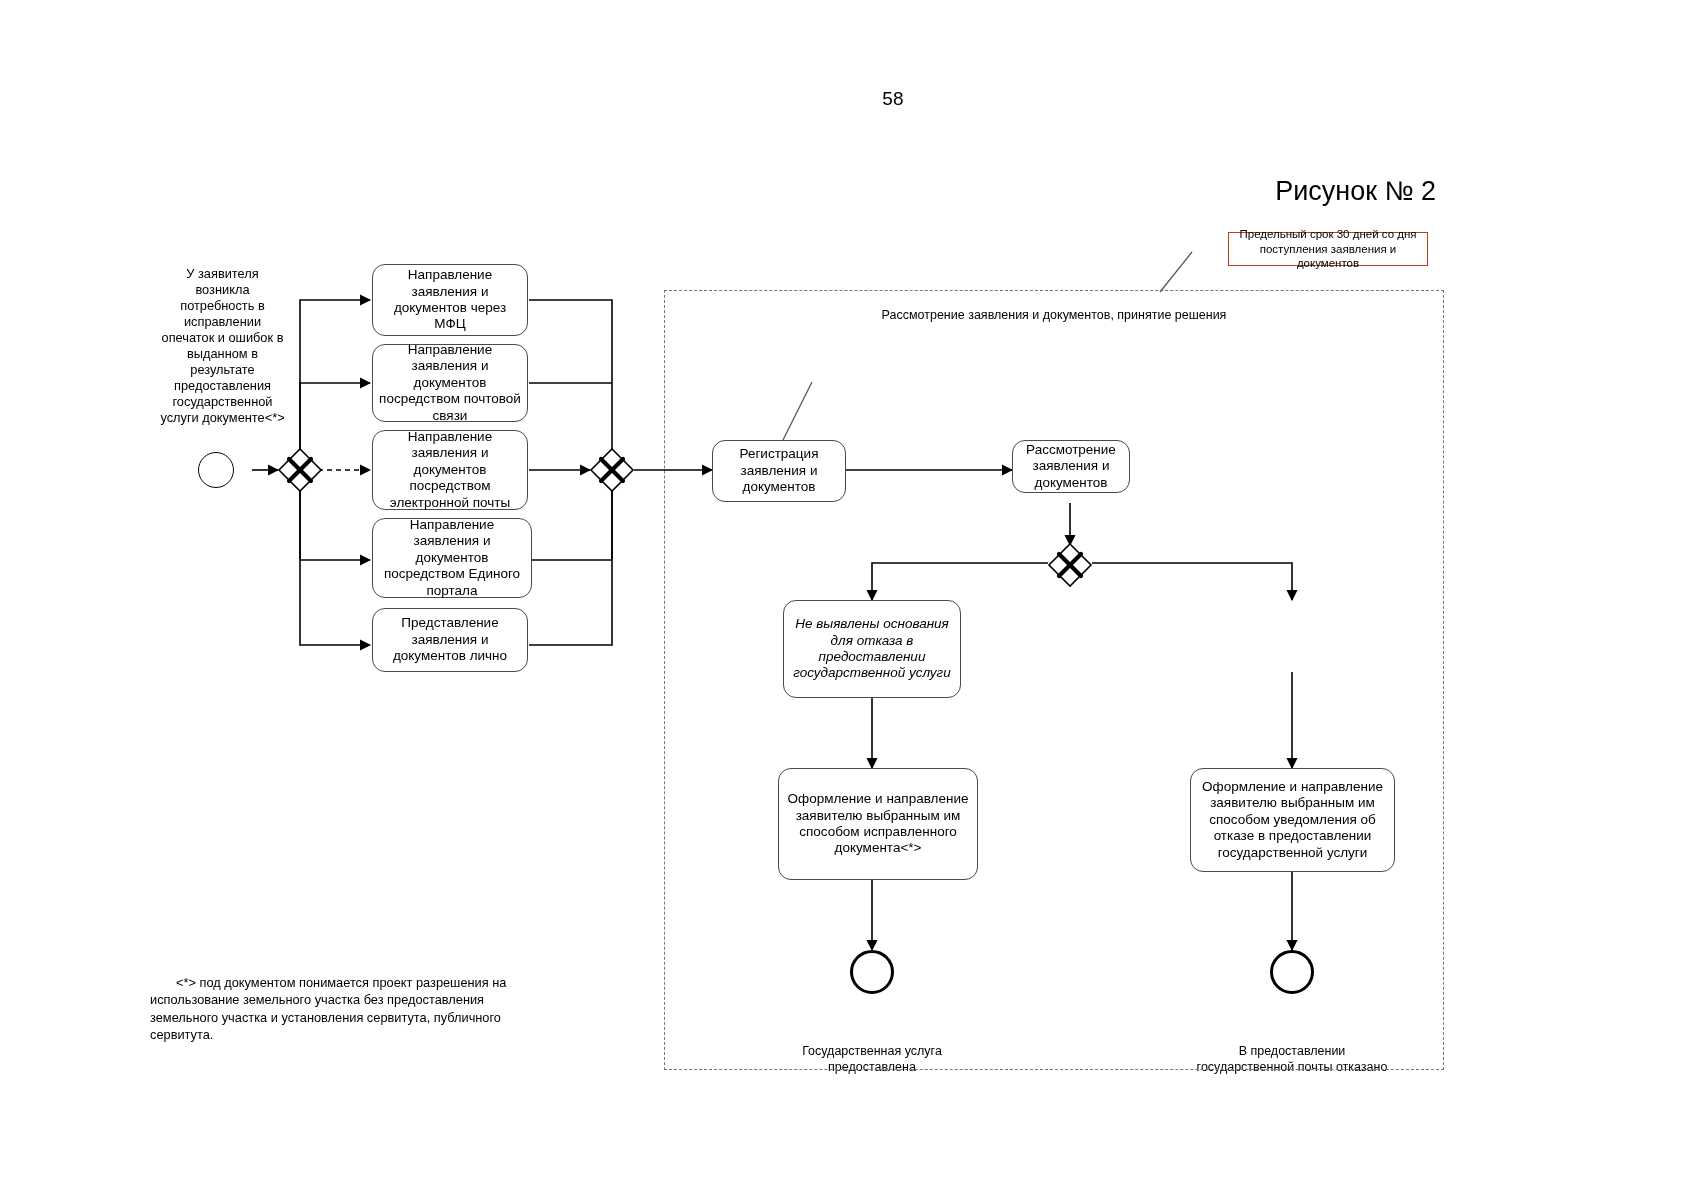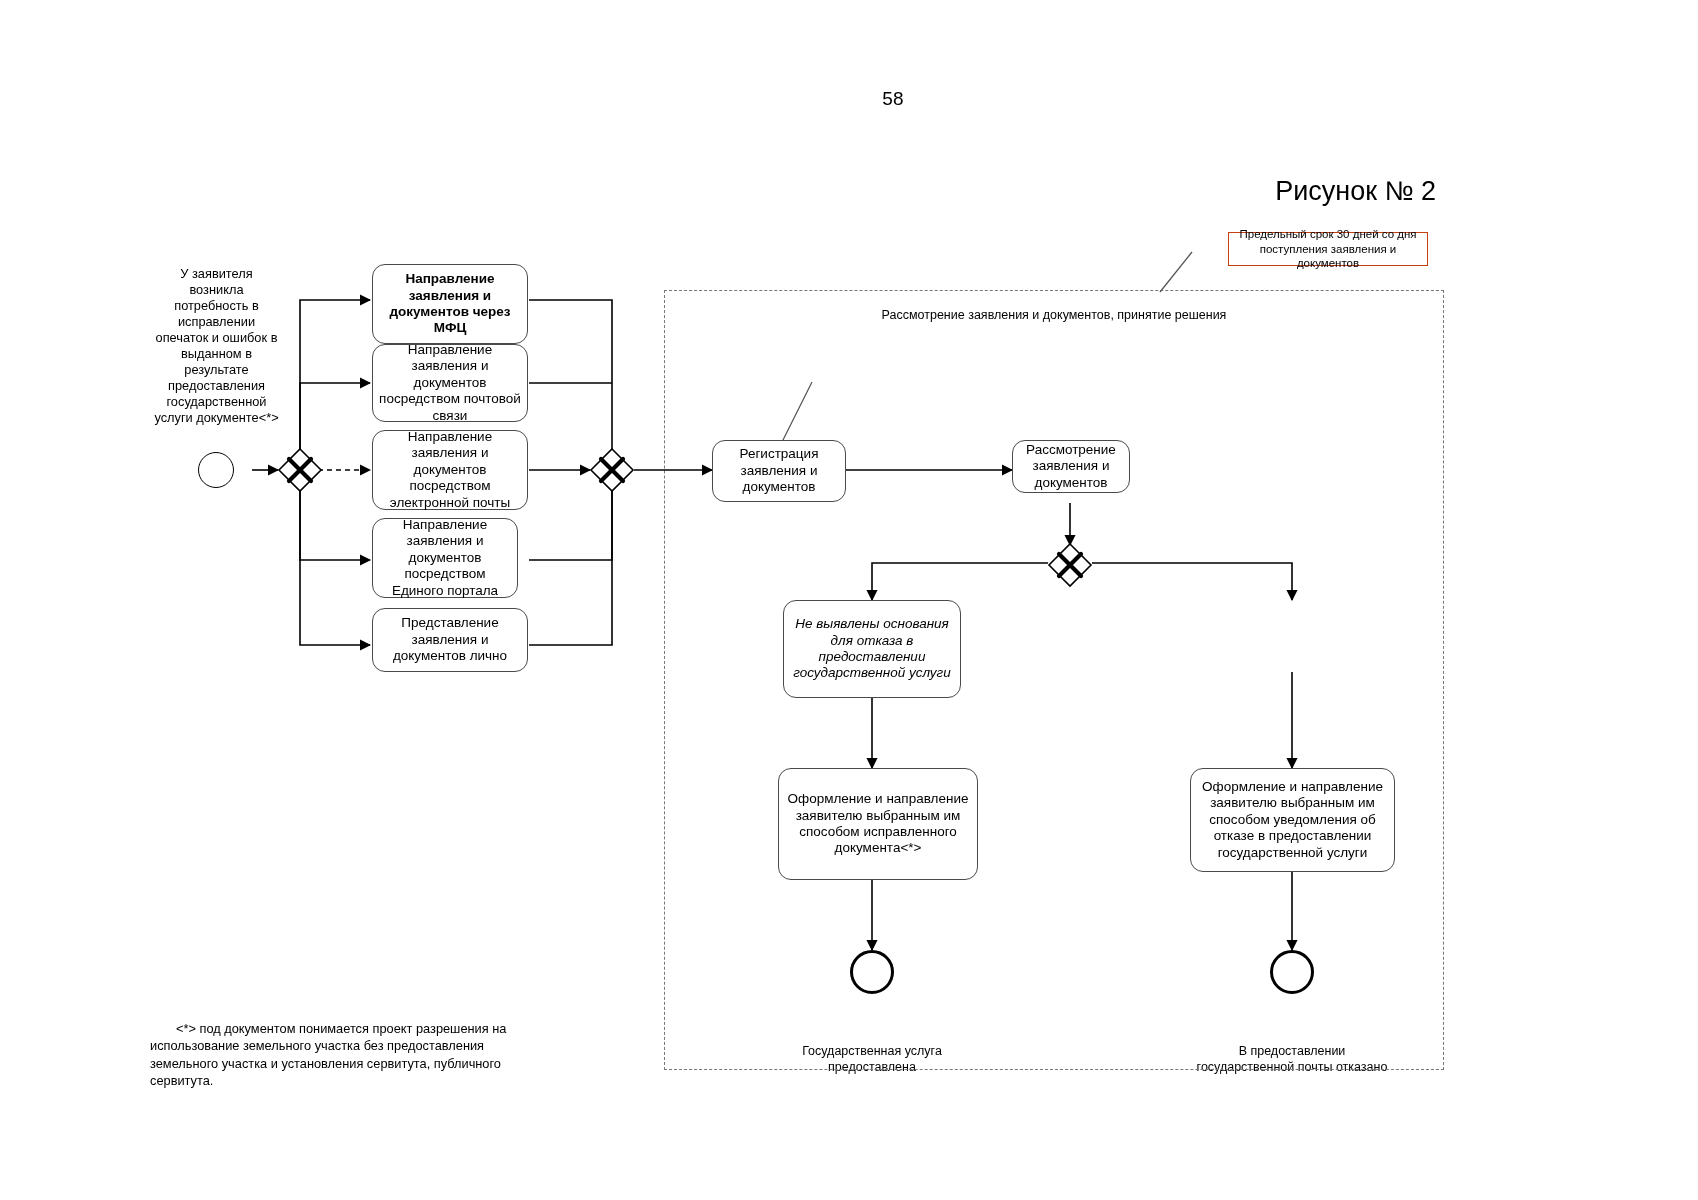--- a/index.html
+++ b/index.html
@@ -174,38 +174,38 @@
       <line x1="872" y1="880" x2="872" y2="950" marker-end="url(#arrow)"></line>
       <line x1="1292" y1="872" x2="1292" y2="950" marker-end="url(#arrow)"></line>
     </g>
 
     <g stroke="#555" stroke-width="1.3" fill="none">
       <line x1="1192" y1="252" x2="1160" y2="292"></line>
       <line x1="812" y1="382" x2="782" y2="442"></line>
     </g>
   </svg>
 
-  <div class="abs lead-text" style="left:154px; top:266px; width:125px;">У заявителя возникла потребность в исправлении опечаток и ошибок в выданном в результате предоставления государственной услуги документе&lt;*&gt;</div>
+  <div class="abs lead-text" style="left:160px; top:266px; width:125px;">У заявителя возникла потребность в исправлении опечаток и ошибок в выданном в результате предоставления государственной услуги документе&lt;*&gt;</div>
 
   <div class="abs event-start" style="left:198px; top:452px; width:36px; height:36px;"></div>
 
   <div class="abs" style="left:277px; top:447px; width:46px; height:46px; z-index:5;">
     <svg width="46" height="46" viewBox="0 0 46 46">
       <polygon points="23,2 44,23 23,44 2,23" fill="#fff" stroke="#000" stroke-width="1.6"></polygon>
       <path d="M 12 12 L 34 34 M 34 12 L 12 34" stroke="#000" stroke-width="4.2" stroke-linecap="round"></path>
     </svg>
   </div>
 
-  <div class="abs task" style="left:372px; top:264px; width:156px; height:80px;font-weight:bold;">Направление заявления и документов через МФЦ</div>
+  <div class="abs task" style="left:372px; top:264px; width:156px; height:72px;">Направление заявления и документов через МФЦ</div>
 
   <div class="abs task" style="left:372px; top:344px; width:156px; height:78px;">Направление заявления и документов посредством почтовой связи</div>
 
   <div class="abs task" style="left:372px; top:430px; width:156px; height:80px;">Направление заявления и документов посредством электронной почты</div>
 
-  <div class="abs task" style="left:372px; top:518px; width:146px; height:80px;">Направление заявления и документов посредством Единого портала</div>
+  <div class="abs task" style="left:372px; top:518px; width:160px; height:80px;">Направление заявления и документов посредством Единого портала</div>
 
   <div class="abs task" style="left:372px; top:608px; width:156px; height:64px;">Представление заявления и документов лично</div>
 
   <div class="abs" style="left:589px; top:447px; width:46px; height:46px; z-index:5;">
     <svg width="46" height="46" viewBox="0 0 46 46">
       <polygon points="23,2 44,23 23,44 2,23" fill="#fff" stroke="#000" stroke-width="1.6"></polygon>
       <path d="M 12 12 L 34 34 M 34 12 L 12 34" stroke="#000" stroke-width="4.2" stroke-linecap="round"></path>
     </svg>
   </div>
 
@@ -232,15 +232,15 @@
   <div class="abs task" style="left:778px; top:768px; width:200px; height:112px;">Оформление и направление заявителю выбранным им способом исправленного документа&lt;*&gt;</div>
 
   <div class="abs task" style="left:1190px; top:768px; width:205px; height:104px;">Оформление и направление заявителю выбранным им способом уведомления об отказе в предоставлении государственной услуги</div>
 
   <div class="abs event-end" style="left:850px; top:950px; width:44px; height:44px;"></div>
   <div class="abs end-label" style="left:770px; top:1004px; width:204px;">Государственная услуга предоставлена</div>
 
   <div class="abs event-end" style="left:1270px; top:950px; width:44px; height:44px;"></div>
   <div class="abs end-label" style="left:1190px; top:1004px; width:204px;">В предоставлении государственной почты отказано</div>
 
-  <div class="abs footnote" style="left:150px; top:974px; width:400px;margin-top:46px;"><span class="indent"></span><span>&lt;*&gt; под документом понимается проект разрешения на использование земельного участка без предоставления земельного участка и установления сервитута, публичного сервитута.</span></div>
+  <div class="abs footnote" style="left:150px; top:974px; width:400px;"><span class="indent"></span><span>&lt;*&gt; под документом понимается проект разрешения на использование земельного участка без предоставления земельного участка и установления сервитута, публичного сервитута.</span></div>
 
 </div>
 
 </body></html>

